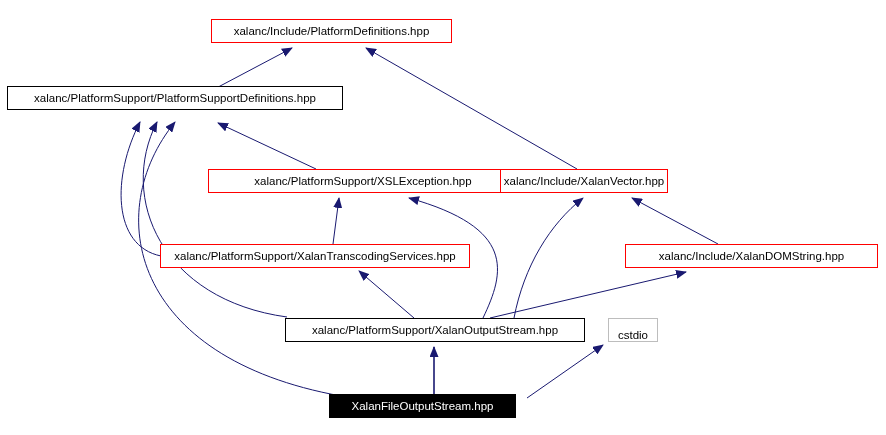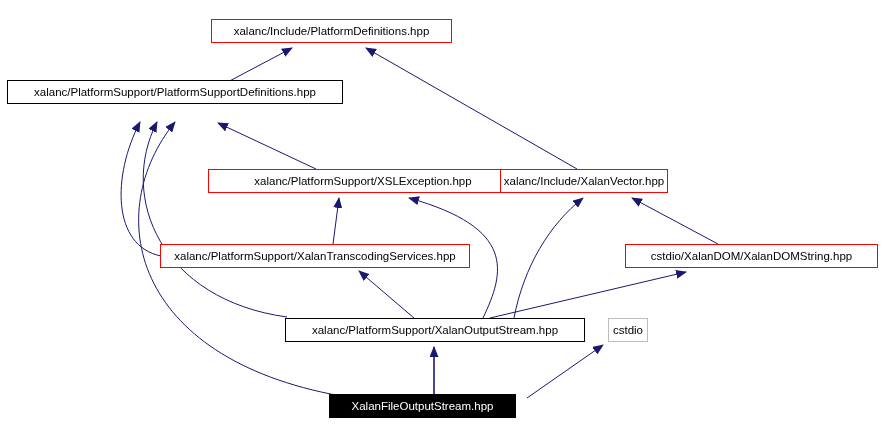--- a/index.html
+++ b/index.html
@@ -72,45 +72,45 @@
       <path d="M 490,318 L 686,272" marker-end="url(#arrow)"></path>
       <path d="M 434,394 L 434,347" stroke-width="1.6" marker-end="url(#arrow)"></path>
       <path d="M 527,398 L 603,345" marker-end="url(#arrow)"></path>
     </g>
   </svg>
 
   <div class="node red" style="left:211px; top:19px; width:241px;">
     <span>xalanc/Include/PlatformDefinitions.hpp</span>
   </div>
 
-  <div class="node black" style="left:7px; top:80px; width:336px;">
+  <div class="node black" style="left:7px; top:86px; width:336px;">
     <span>xalanc/PlatformSupport/PlatformSupportDefinitions.hpp</span>
   </div>
 
   <div class="node red" style="left:208px; top:169px; width:310px;">
     <span>xalanc/PlatformSupport/XSLException.hpp</span>
   </div>
 
   <div class="node red" style="left:500px; top:169px; width:168px;">
     <span>xalanc/Include/XalanVector.hpp</span>
   </div>
 
   <div class="node red" style="left:160px; top:244px; width:310px;">
     <span>xalanc/PlatformSupport/XalanTranscodingServices.hpp</span>
   </div>
 
   <div class="node red" style="left:625px; top:244px; width:253px;">
-    <span>cstdio/XalanDOM/XalanDOMString.hpp</span>
+    <span>xalanc/Include/XalanDOMString.hpp</span>
   </div>
 
   <div class="node black" style="left:285px; top:318px; width:300px;">
     <span>xalanc/PlatformSupport/XalanOutputStream.hpp</span>
   </div>
 
-  <div class="node gray" style="left:608px; top:318px; width:40px;">
+  <div class="node gray" style="left:608px; top:318px; width:50px;align-items:flex-end;">
     <span>cstdio</span>
   </div>
 
   <div class="node current" style="left:329px; top:394px; width:187px;">
     <span>XalanFileOutputStream.hpp</span>
   </div>
 
 </div>
 
 </body></html>

